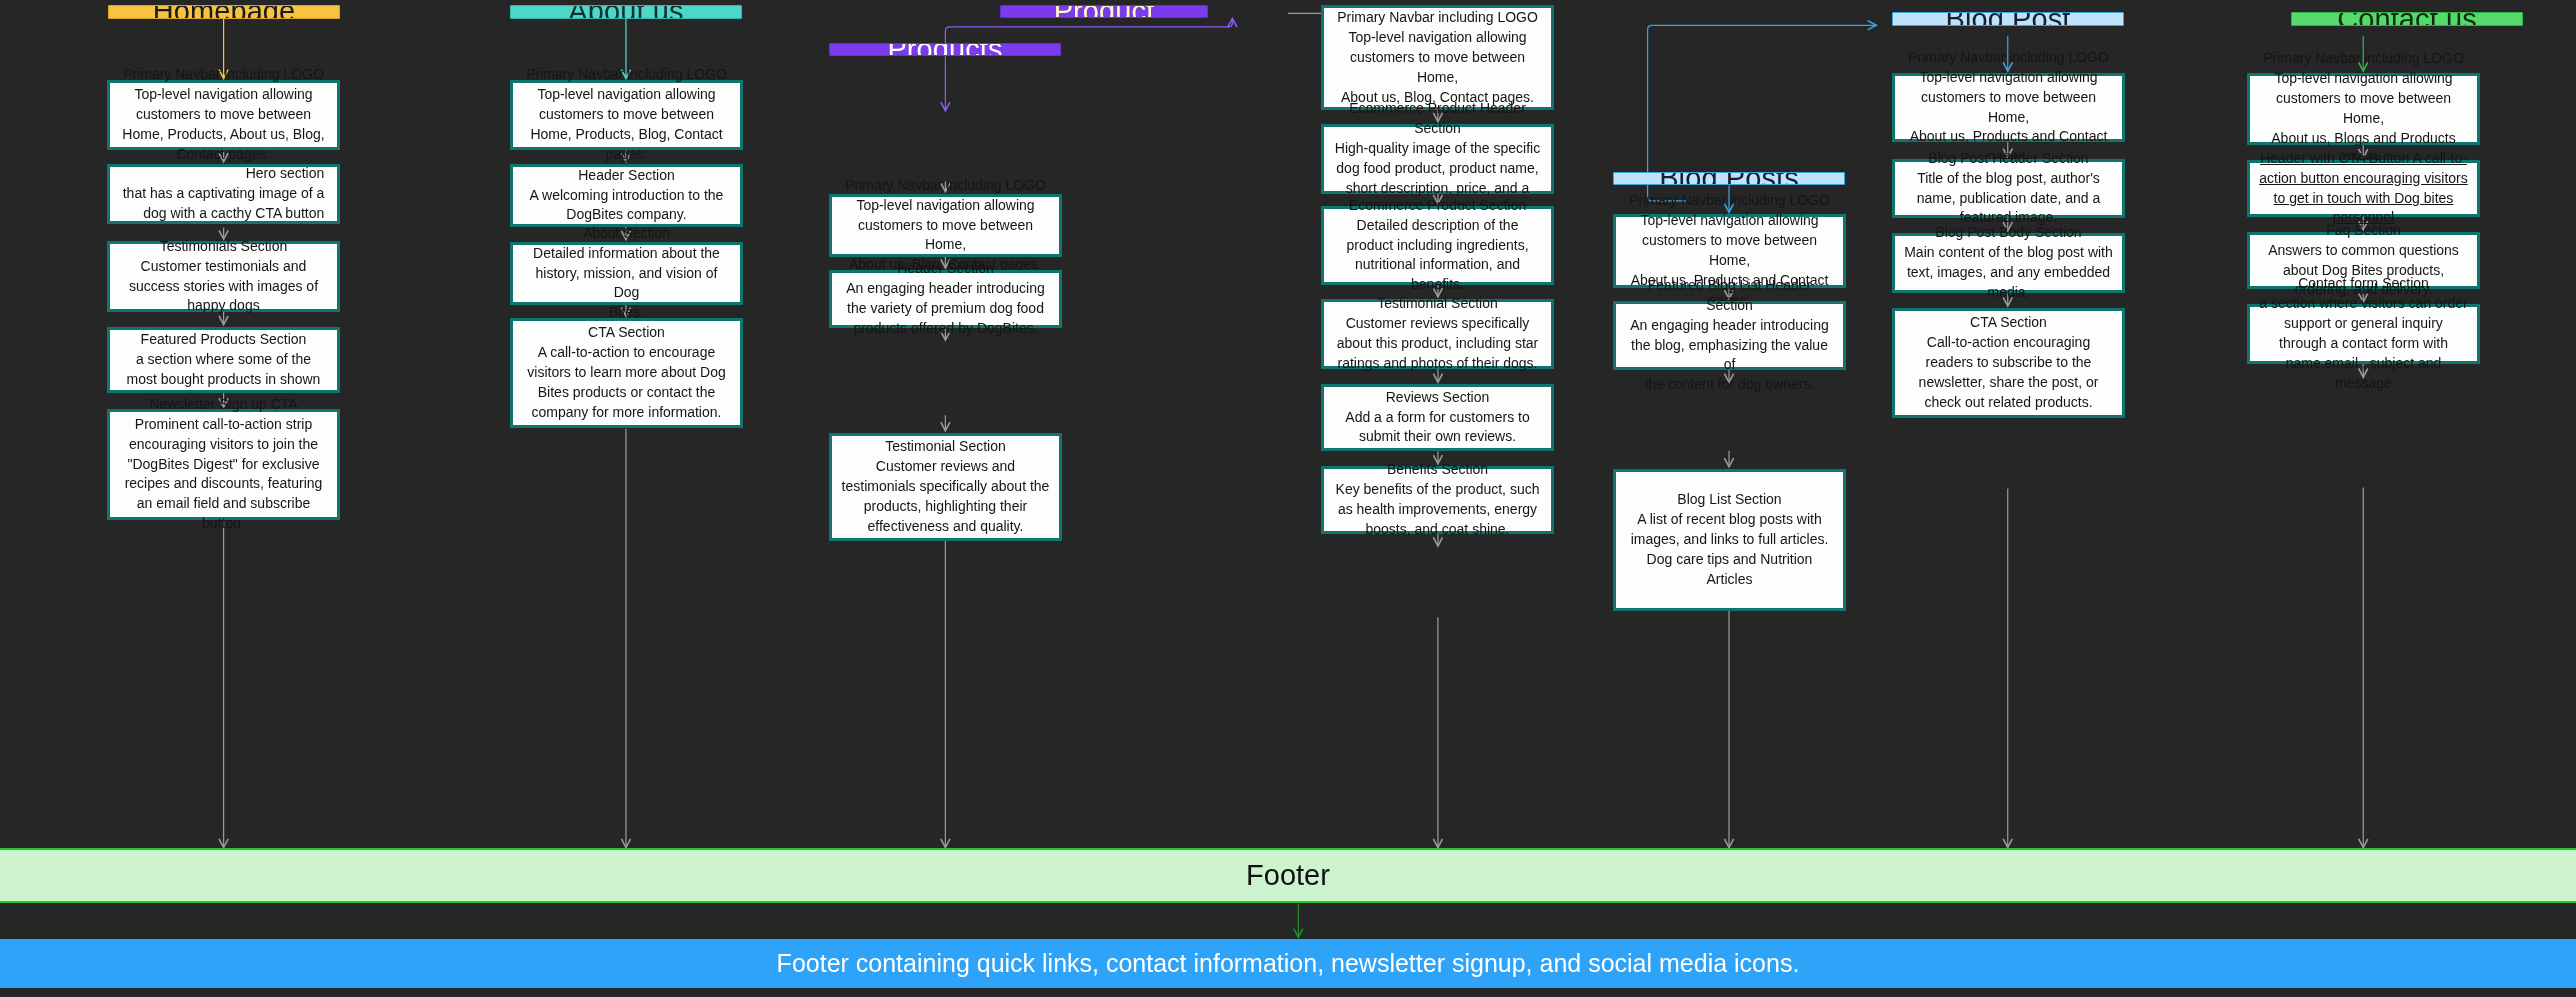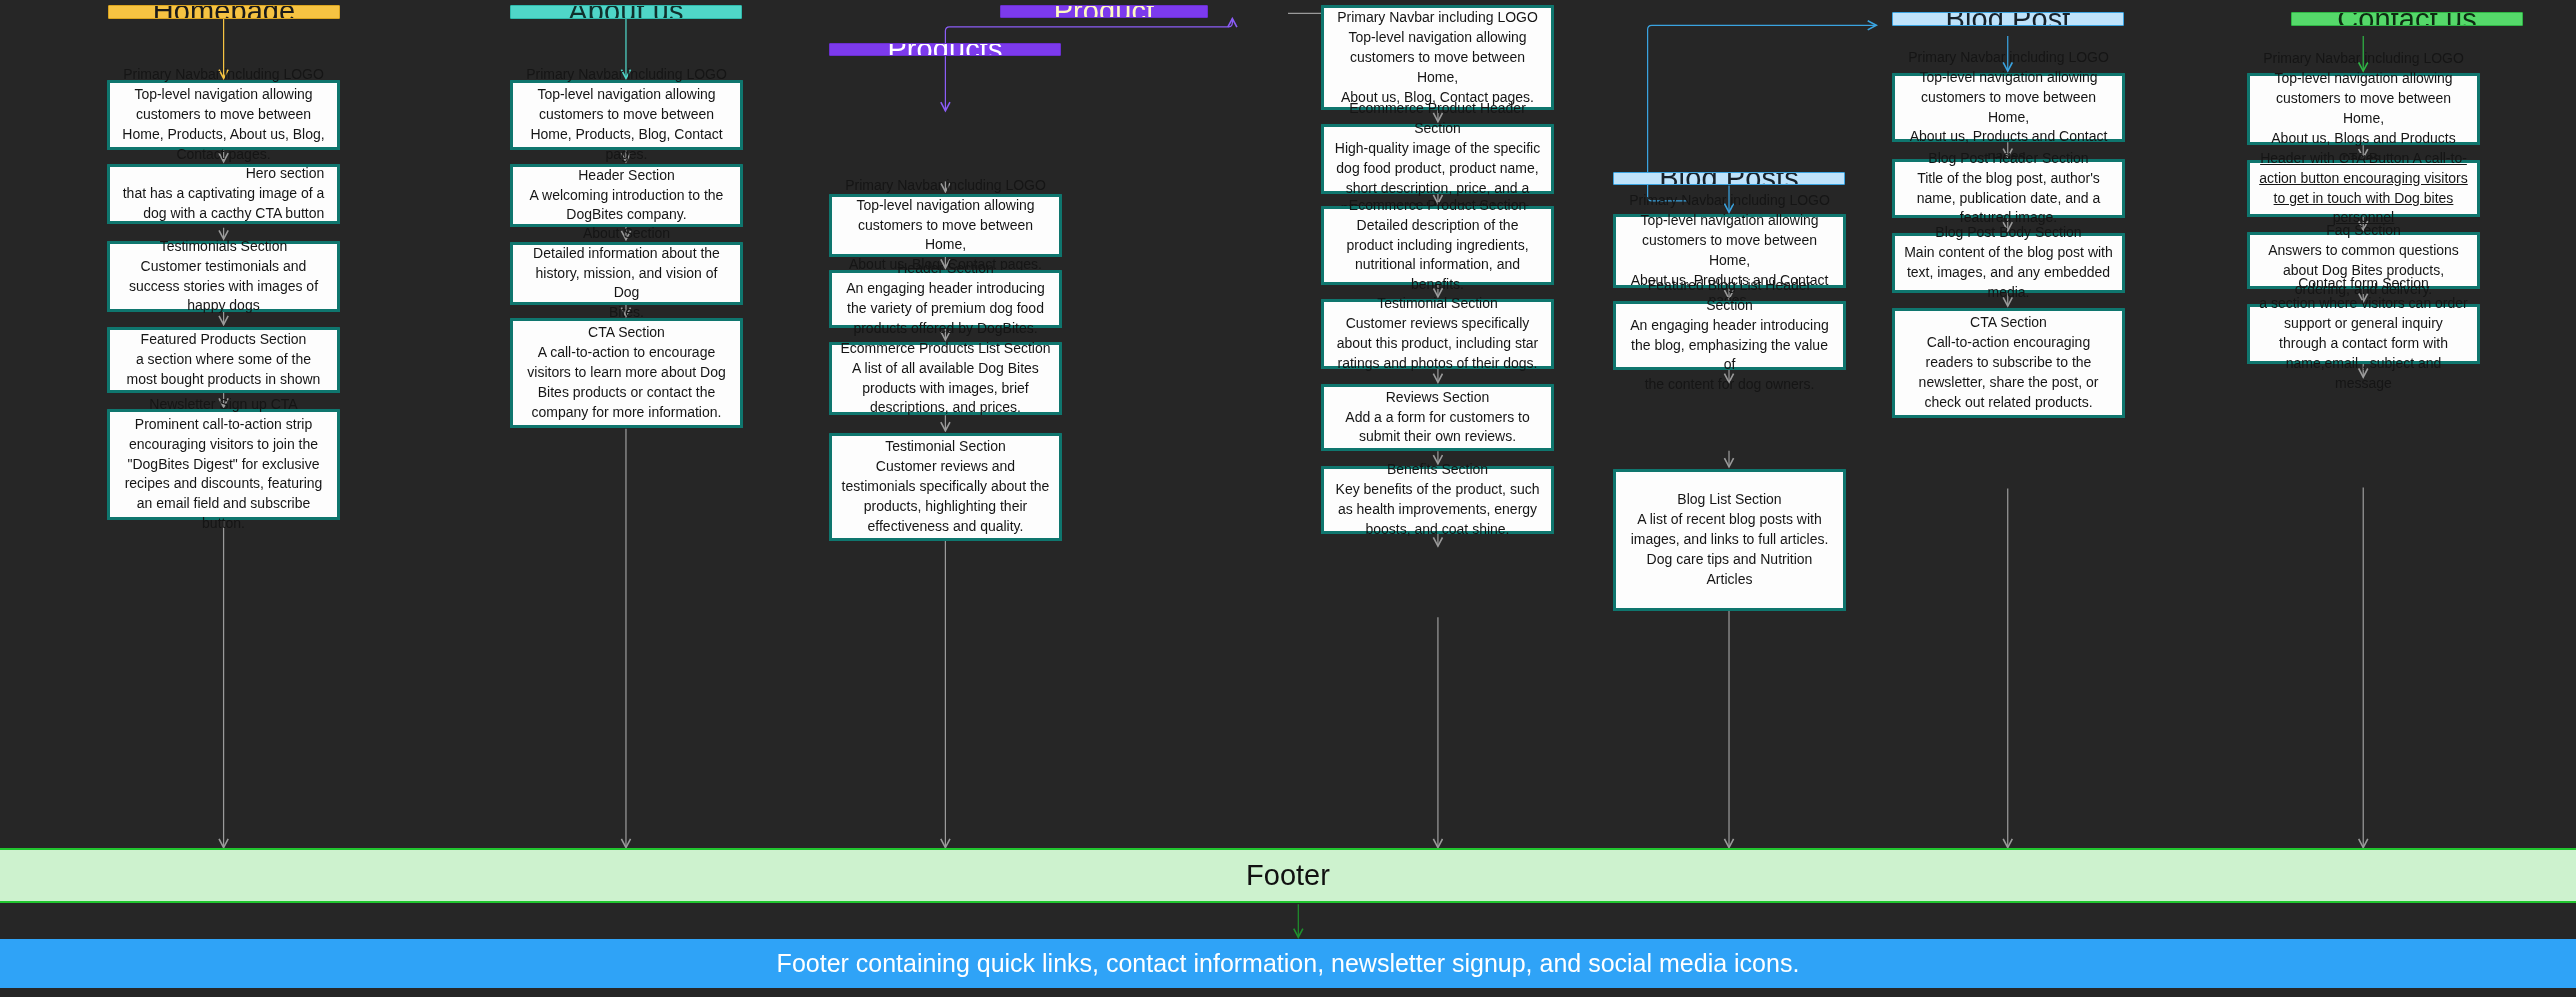--- a/index.html
+++ b/index.html
@@ -195,24 +195,20 @@
 
   <div class="card" style="left:829px;top:194px;width:233px;height:63px;">Primary Navbar including LOGO
 Top-level navigation allowing
 customers to move between
 Home,
 About us,  Blog, Contact pages.</div>
   <div class="card" style="left:829px;top:270px;width:233px;height:58px;">Header Section
 An engaging header introducing
 the variety of premium dog food
 products offered by DogBites.</div>
-  <div class="card" style="left:829px;top:342px;width:233px;height:73px;">Ecommerce Products List Section
-A list of all available Dog Bites
-products with images, brief
-descriptions, and prices.</div>
   <div class="card" style="left:829px;top:433px;width:233px;height:108px;">Testimonial Section
 Customer reviews and
 testimonials specifically about the
 products, highlighting their
 effectiveness and quality.</div>
 
   <div class="hdr" style="left:1000px;top:4.6px;width:208px;height:13.4px;background:#7c3aed;color:#fef9c3;border:0.5px solid #6a2fd0;">Product</div>
 
   <div class="card" style="left:1321px;top:5.2px;width:233px;height:105px;">Primary Navbar  including LOGO
 Top-level navigation allowing

